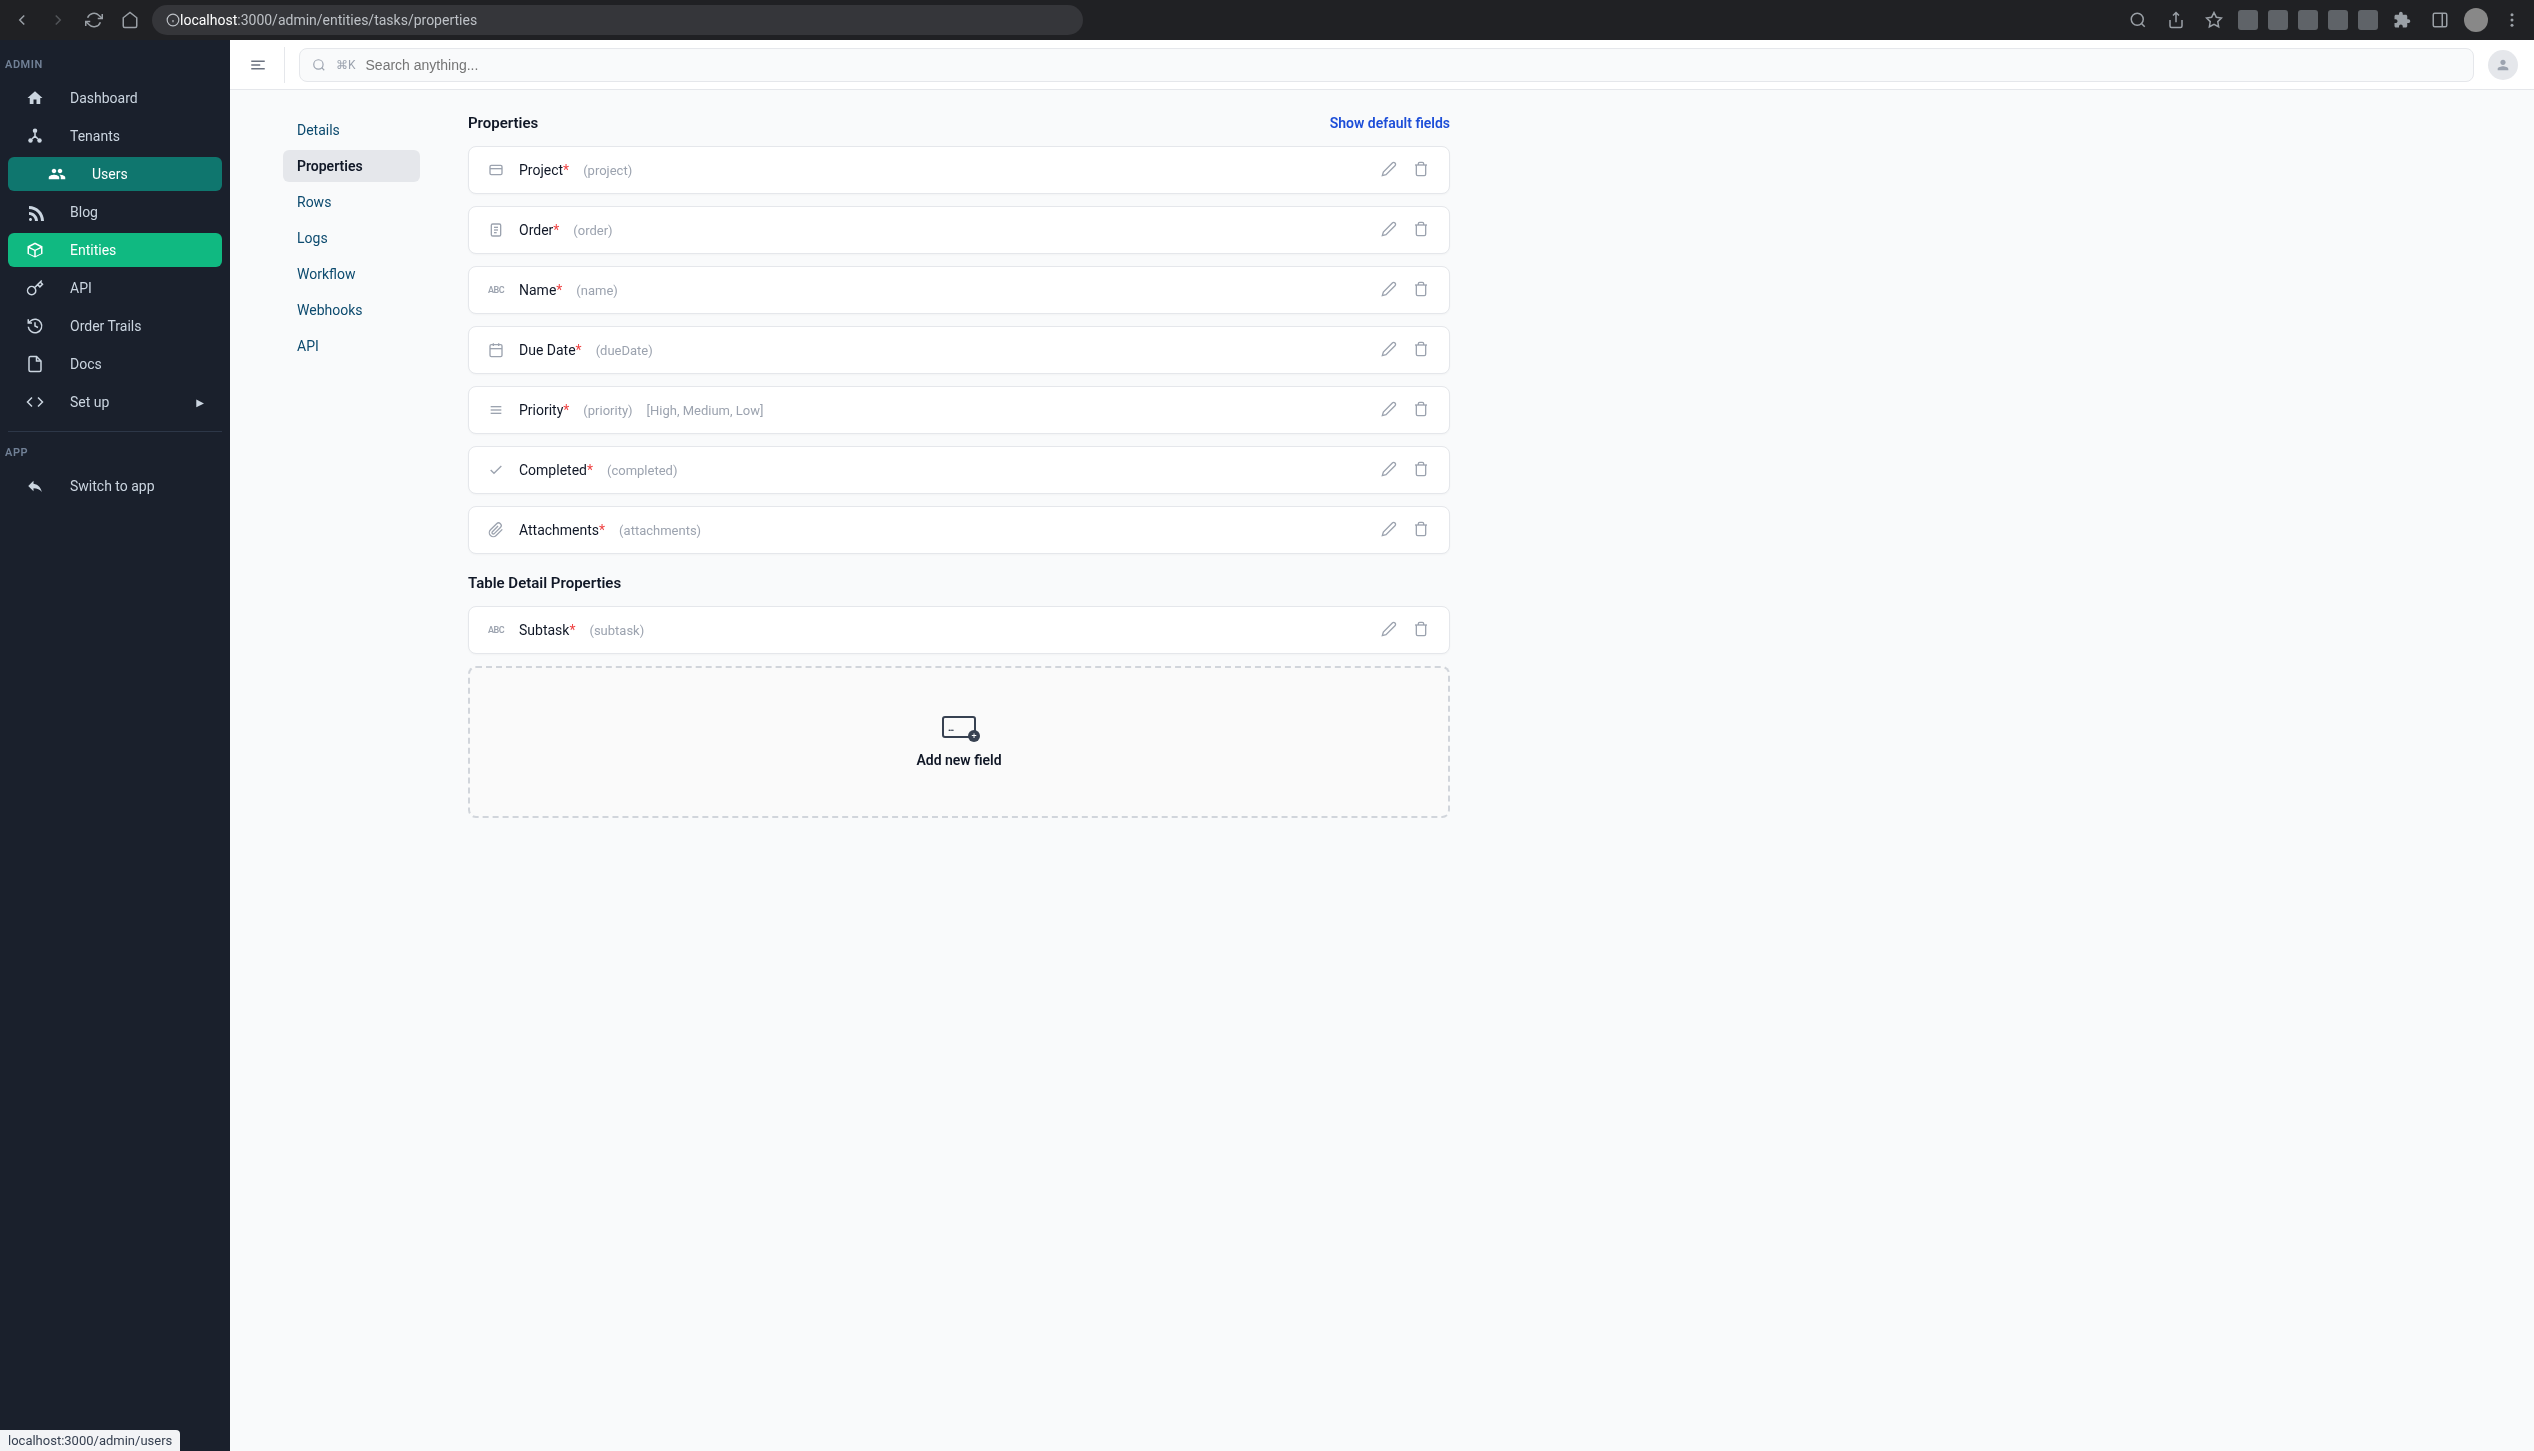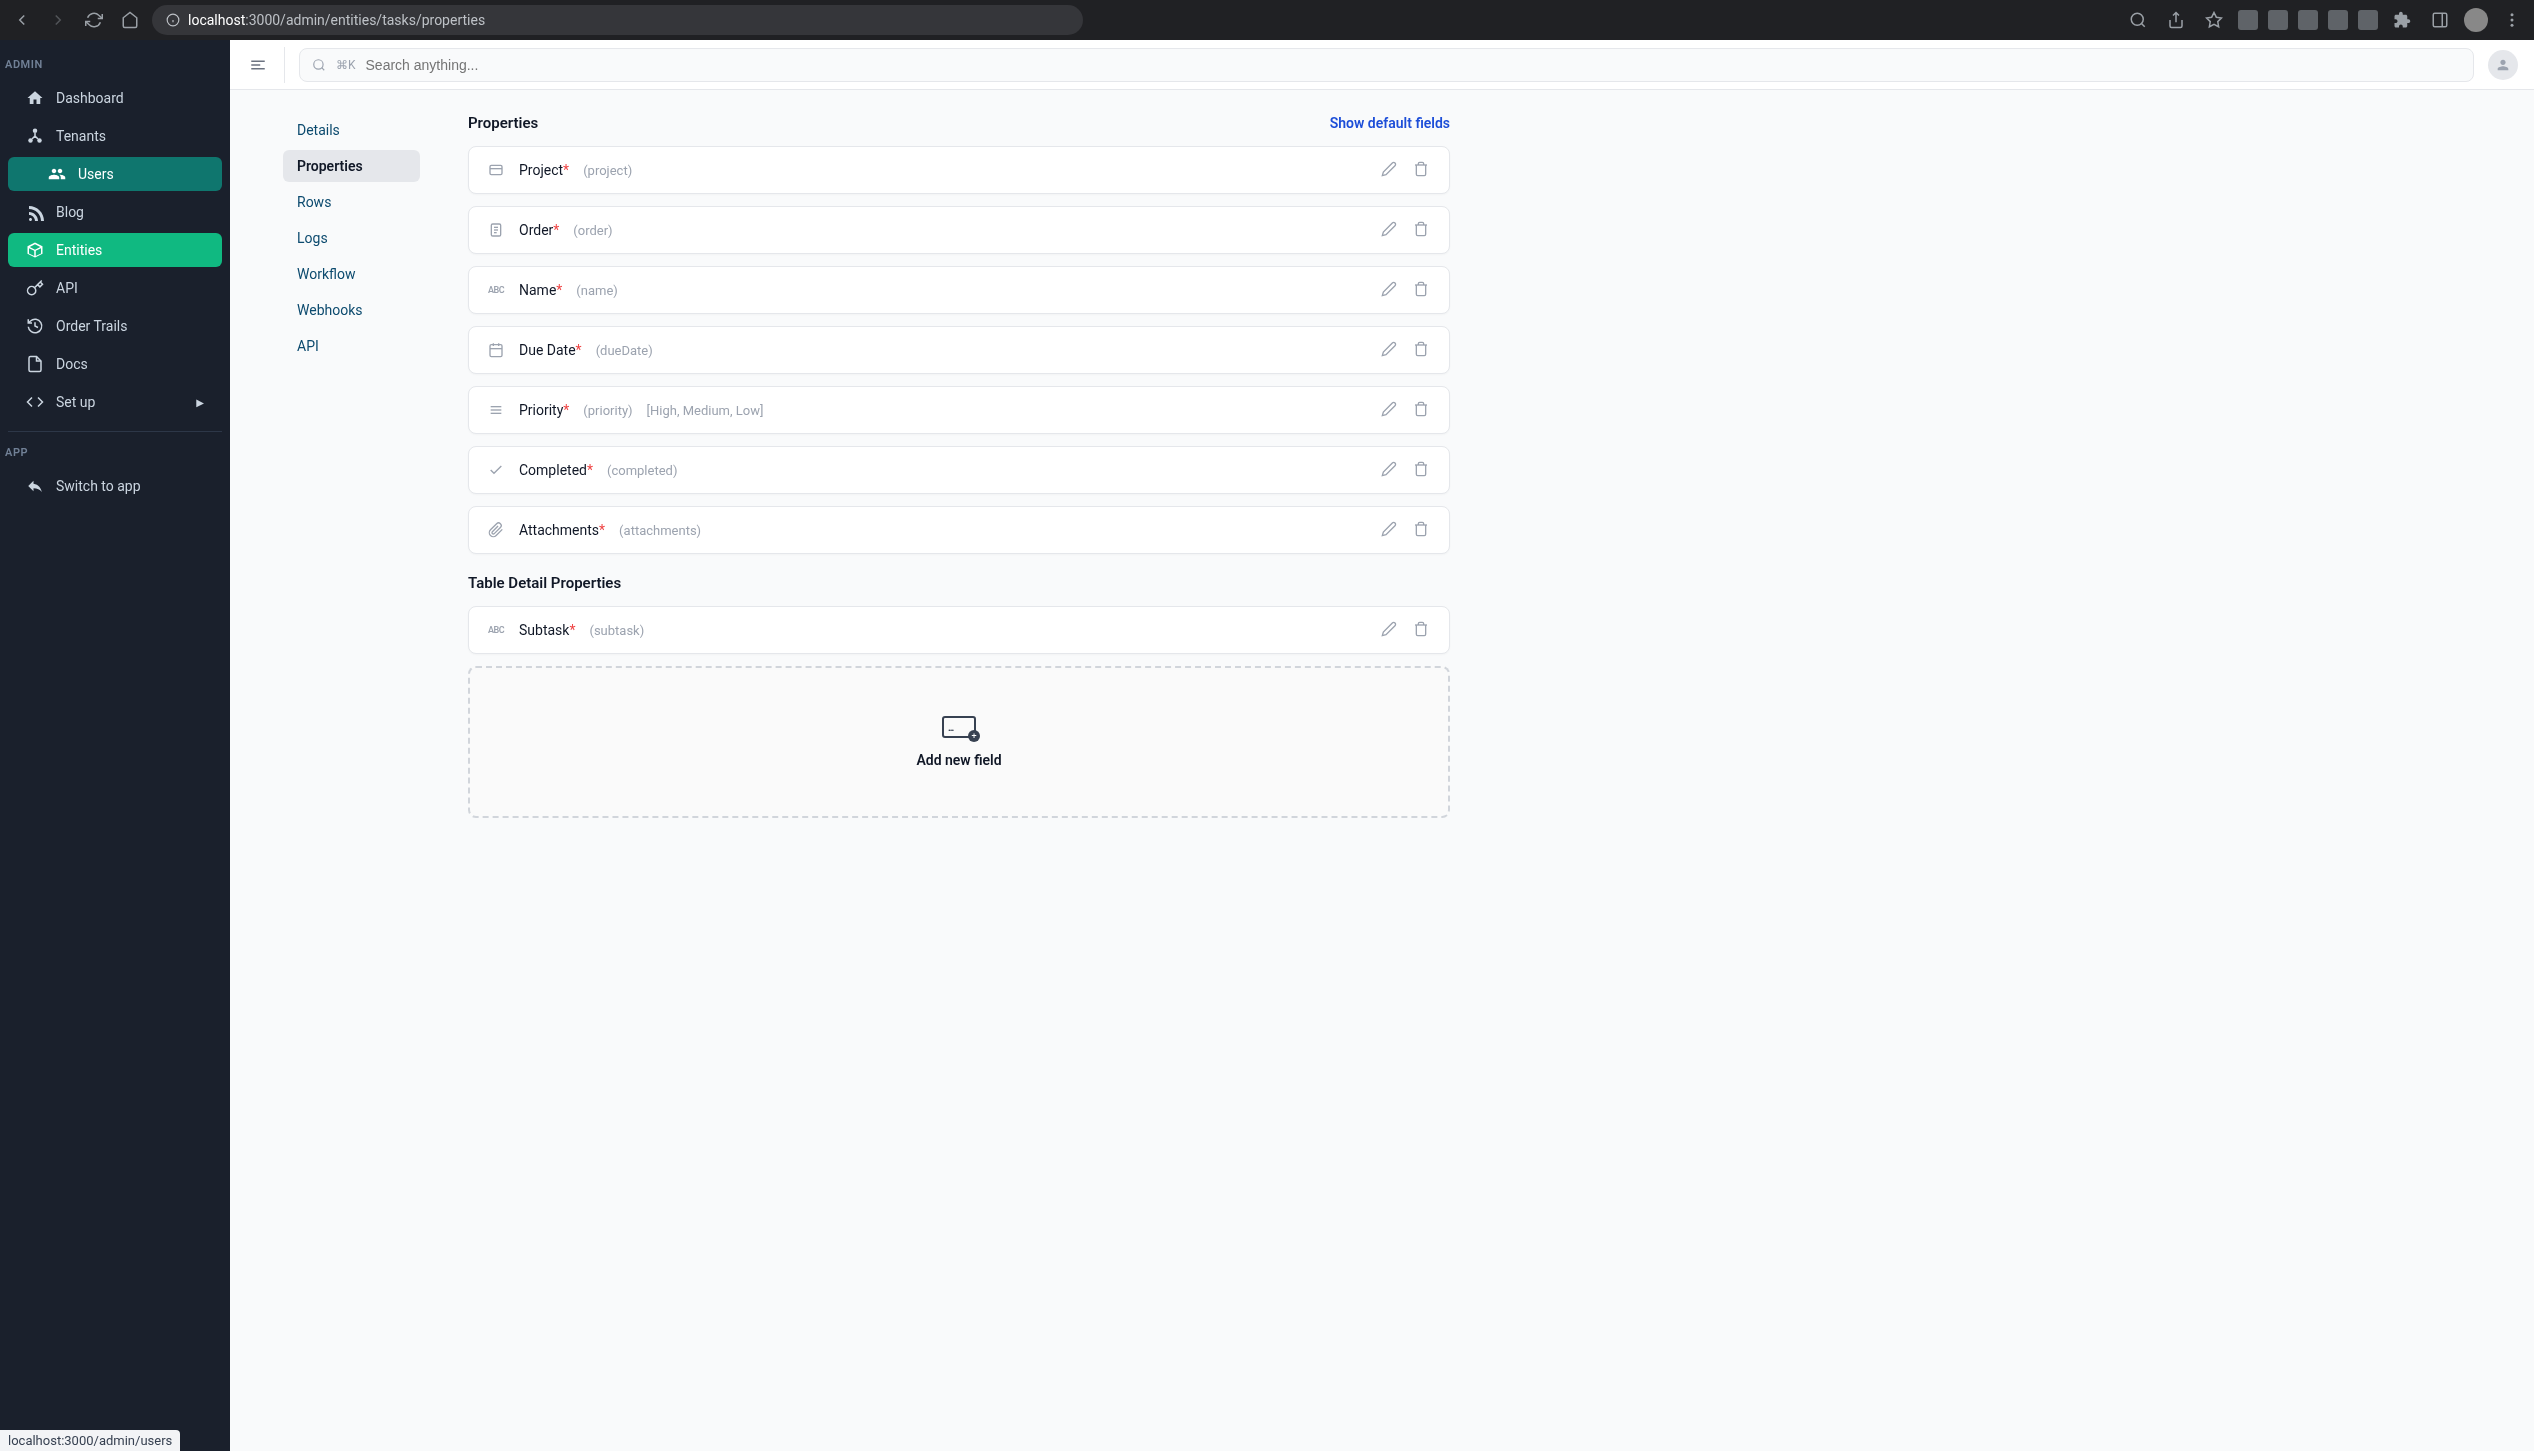--- a/index.html
+++ b/index.html
@@ -2,33 +2,33 @@
 <html><head>
   <meta charset="utf-8">
   <style>
     * { margin: 0; padding: 0; box-sizing: border-box; }
     body { font-family: -apple-system, BlinkMacSystemFont, "Segoe UI", Roboto, sans-serif; background: #f9fafb; }
 
     
     .browser-chrome { background: #202124; height: 40px; display: flex; align-items: center; padding: 0 8px; gap: 8px; }
     .chrome-btn { width: 28px; height: 28px; display: flex; align-items: center; justify-content: center; color: #9aa0a6; border-radius: 14px; }
     .chrome-btn svg { width: 18px; height: 18px; }
-    .address-bar { flex: 0 0 auto; background: #35363a; border-radius: 20px; height: 30px; display: flex; align-items: center; padding: 0 14px; gap: 8px; color: #bdc1c6; font-size: 14px; width: 931px; }
+    .address-bar { flex: 0 0 auto; background: #35363a; border-radius: 20px; height: 30px; display: flex; align-items: center; padding: 0 14px; color: #bdc1c6; font-size: 14px; width: 931px; }
     .address-bar .domain { color: #fff; }
     .chrome-spacer { flex: 1; }
     .chrome-right { display: flex; align-items: center; gap: 10px; }
     .ext-icon { width: 20px; height: 20px; background: #5f6368; border-radius: 3px; }
     .avatar-chrome { width: 24px; height: 24px; border-radius: 50%; background: #888; }
 
     .app { display: flex; height: calc(100vh - 40px); }
 
     
     .sidebar { width: 230px; background: #1a202c; color: #cbd5e0; display: flex; flex-direction: column; padding-top: 14px; }
     .sidebar-section-label { font-size: 11px; font-weight: 600; color: #718096; letter-spacing: 0.05em; padding: 4px 5px 8px; }
-    .sidebar-item { display: flex; align-items: center; gap: 12px; padding: 8px 18px; margin: 2px 8px; border-radius: 6px; font-size: 14px; cursor: pointer; }
+    .sidebar-item { display: flex; align-items: center; gap: 26px; padding: 8px 18px; margin: 2px 8px; border-radius: 6px; font-size: 14px; cursor: pointer; }
     .sidebar-item.hovered { background: #0f766e; color: #fff; padding-left: 40px; }
     .sidebar-item.active { background: #10b981; color: #fff; }
     .sidebar-item .icon { width: 18px; height: 18px; display: flex; align-items: center; justify-content: center; flex-shrink: 0; }
     .sidebar-item .chev { margin-left: auto; font-size: 10px; }
     .sidebar-divider { height: 1px; background: #2d3748; margin: 10px 8px; }
 
     
     .main { flex: 1; display: flex; flex-direction: column; background: #fff; min-height: 0; }
 
     

